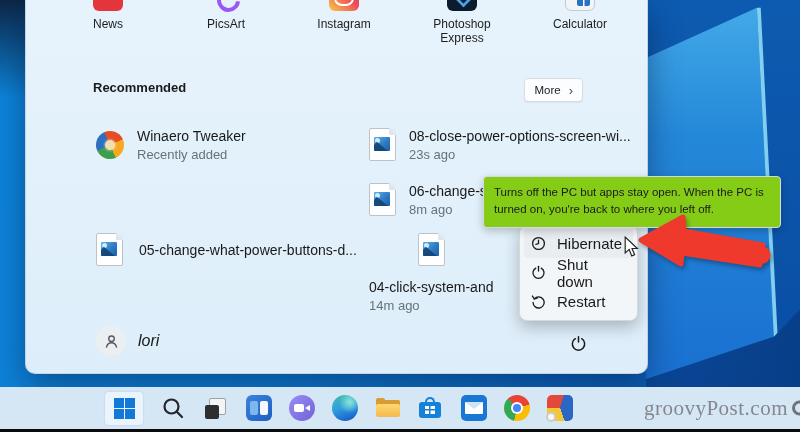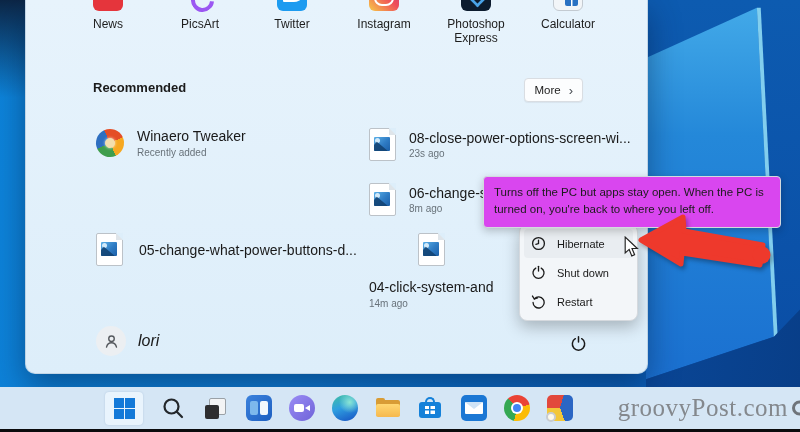--- a/index.html
+++ b/index.html
@@ -21,21 +21,21 @@
   .wp-wedge{position:absolute;inset:0;
     background:linear-gradient(100deg,#0b4a9c,#083e88);
     clip-path:polygon(0 98%,83% 87%,100% 80%,100% 100%,0 100%);}
 
   
   .start-menu{position:absolute;left:25px;top:0;width:621px;height:373px;z-index:10;
     background:linear-gradient(180deg,#e7f3fc 0%,#ddeefa 100%);
     border:1px solid rgba(130,160,190,.35);border-top:none;
     border-radius:0 0 10px 10px;box-shadow:0 12px 32px rgba(0,25,60,.45);}
 
-  .pinned{position:absolute;left:36px;top:0;display:flex;}
+  .pinned{position:absolute;left:36px;top:0;display:flex;gap:26px;}
   .tile{width:92px;display:flex;flex-direction:column;align-items:center;}
   .tile-icon{width:30px;height:30px;margin-top:-19px;border-radius:6px;position:relative;flex:none;}
   .tile-label{margin-top:6px;font-size:12px;color:#1d1d1d;text-align:center;line-height:1.2;max-width:80px;}
   .ic-news{background:#e5353c;}
   .ic-news::after{content:"";position:absolute;left:5px;top:6px;width:20px;height:9px;background:#fff;border-radius:2px;}
   .ic-picsart{background:transparent;border-radius:0;}
   .ic-picsart::after{content:"";position:absolute;left:6px;top:8px;width:15px;height:15px;
     border:4.5px solid #9b57f2;border-radius:50%;border-top-color:transparent;border-right-color:transparent;
     transform:rotate(-40deg);}
   .ic-twitter{background:#1d9bf0;}
@@ -52,48 +52,48 @@
     background-size:1.5px 100%,100% 1.5px;background-position:center,center;background-repeat:no-repeat;}
 
   .rec-header{position:absolute;left:67px;top:80px;font-size:13px;font-weight:700;color:#1a1a1a;}
   .more-btn{position:absolute;right:64px;top:78px;height:22px;padding:0 9px;display:flex;align-items:center;gap:8px;
     background:#fcfdfe;border:1px solid #d9dde2;border-radius:4px;font-size:11.5px;color:#1c1c1c;
     box-shadow:0 1px 1px rgba(0,0,0,.06);cursor:default;}
   .more-chevron{font-size:13px;color:#474c52;line-height:1;}
 
   .rec-item{position:absolute;display:flex;align-items:center;gap:13px;}
   .rec-title{font-size:14px;color:#191919;white-space:nowrap;}
-  .rec-sub{font-size:10px;color:#68727a;margin-top:2.5px;}
+  .rec-sub{font-size:13px;color:#68727a;margin-top:2.5px;}
   .swirl{width:28px;height:28px;border-radius:50%;position:relative;transform:rotate(-25deg);flex:none;
     background:conic-gradient(#e44d26 0 25%,#f6a821 25% 50%,#3f9e4d 50% 75%,#2e6fc0 75% 100%);}
   .swirl::after{content:"";position:absolute;left:9px;top:9px;width:10px;height:10px;border-radius:50%;
     background:#f3dfae;box-shadow:0 0 3px rgba(255,255,255,.8);}
   .file-icon{width:25px;height:31px;background:#fff;border:1px solid #bcc2c8;border-radius:2px;position:relative;flex:none;}
   .file-icon::before{content:"";position:absolute;right:-1px;top:-1px;width:0;height:0;
     border-left:7px solid #dfe5ea;border-top:7px solid #ddeefa;}
   .file-pic{position:absolute;left:4px;top:8px;width:16px;height:14px;border-radius:1px;
     background:linear-gradient(135deg,#5db1e8 0%,#2f7cc4 55%,#1b5fa8 100%);overflow:hidden;}
   .file-pic::before{content:"";position:absolute;left:1px;top:1px;width:5px;height:5px;border-radius:50%;background:#d9eefc;opacity:.95;}
   .file-pic::after{content:"";position:absolute;left:-2px;bottom:-4px;width:14px;height:10px;background:#11406e;
     transform:rotate(40deg);opacity:.85;}
 
   .user-row{position:absolute;left:70px;top:326px;display:flex;align-items:center;gap:12px;}
   .avatar{width:30px;height:30px;border-radius:50%;background:#eceff2;display:flex;align-items:center;justify-content:center;}
   .user-name{font-size:16px;color:#1a1a1a;font-style:italic;}
   .menu-power-btn{position:absolute;right:58px;top:332px;width:22px;height:22px;display:flex;align-items:center;justify-content:center;border-radius:4px;}
 
   
   .tooltip{position:absolute;left:483px;top:176px;width:276px;z-index:30;
-    background:#d946ef;border:1px solid #d3d9de;border-radius:4px;padding:7px 10px 8px;
+    background:#84cc16;border:1px solid #d3d9de;border-radius:4px;padding:7px 10px 8px;
     font-size:11.5px;line-height:1.5;color:#1b1b1b;box-shadow:0 3px 8px rgba(0,0,0,.22);}
 
   .power-flyout{position:absolute;left:519px;top:224px;width:119px;padding:4px;z-index:25;box-sizing:border-box;
     background:#f3f6f9;border:1px solid #d5d9de;border-radius:8px;box-shadow:0 6px 16px rgba(0,0,0,.25);}
   .pf-item{display:flex;align-items:center;gap:11px;height:29px;padding:0 7px;border-radius:4px;
-    font-size:11px;color:#191919;}
+    font-size:15px;color:#191919;}
   .pf-item.hov{background:#e9edf1;}
   .pf-icon{width:15px;height:15px;flex:none;display:flex;}
 
   .cursor{position:absolute;left:624px;top:236px;z-index:40;}
   .red-arrow{position:absolute;left:637px;top:213px;z-index:35;filter:drop-shadow(2px 3px 2px rgba(0,0,0,.3));}
 
   
   .taskbar{position:absolute;left:0;right:0;bottom:3px;height:42px;background:#d5e6f5;z-index:20;}
   .tb-icons{position:absolute;left:105px;top:0;height:100%;display:flex;align-items:center;gap:16px;}
   .tb-btn{width:27px;height:27px;flex:none;position:relative;display:flex;align-items:center;justify-content:center;}
@@ -127,21 +127,21 @@
   .chrome-bg{width:26px;height:26px;border-radius:50%;position:relative;
     background:conic-gradient(from -45deg,#ea4335 0 33%,#fbbc05 33% 66%,#34a853 66% 100%);}
   .chrome-bg::before{content:"";position:absolute;left:7px;top:7px;width:12px;height:12px;border-radius:50%;background:#fff;}
   .chrome-bg::after{content:"";position:absolute;left:9px;top:9px;width:8px;height:8px;border-radius:50%;background:#4285f4;}
   .winaero-tb{width:26px;height:26px;border-radius:5px;position:relative;
     background:conic-gradient(from 160deg,#f3c73a 0 30%,#e2483c 30% 60%,#2b66c4 60% 100%);}
   .winaero-tb::after{content:"";position:absolute;left:-1px;bottom:-1px;width:10px;height:10px;border-radius:50%;
     background:rgba(255,255,255,.9);border:2px solid #c8ccd1;box-sizing:border-box;}
 
   .watermark{position:absolute;right:12px;top:50%;transform:translateY(-50%);
-    font-family:"Liberation Serif",serif;font-size:25px;color:#84888d;letter-spacing:.5px;}
+    font-family:"Liberation Serif",serif;font-size:21px;color:#84888d;letter-spacing:.5px;}
   .watermark-logo{position:absolute;right:-7px;top:50%;transform:translateY(-50%);
     width:15px;height:15px;border:3.5px solid #6f747a;border-radius:50%;box-sizing:border-box;}
   .bottom-edge{position:absolute;left:0;right:0;bottom:0;height:3px;background:#0b0b0d;z-index:21;}
 </style>
 </head>
 <body>
 
 <div class="screen">
 
   <div class="wallpaper"></div>
@@ -155,24 +155,20 @@
   <div class="start-menu">
 
     <div class="pinned">
       <div class="tile">
         <div class="tile-icon ic-news"></div>
         <div class="tile-label">News</div>
       </div>
       <div class="tile">
         <div class="tile-icon ic-picsart"></div>
         <div class="tile-label">PicsArt</div>
-      </div>
-      <div class="tile">
-        <div class="tile-icon ic-twitter"></div>
-        <div class="tile-label">Twitter</div>
       </div>
       <div class="tile">
         <div class="tile-icon ic-instagram"></div>
         <div class="tile-label">Instagram</div>
       </div>
       <div class="tile">
         <div class="tile-icon ic-psexpress"></div>
         <div class="tile-label">Photoshop Express</div>
       </div>
       <div class="tile">

